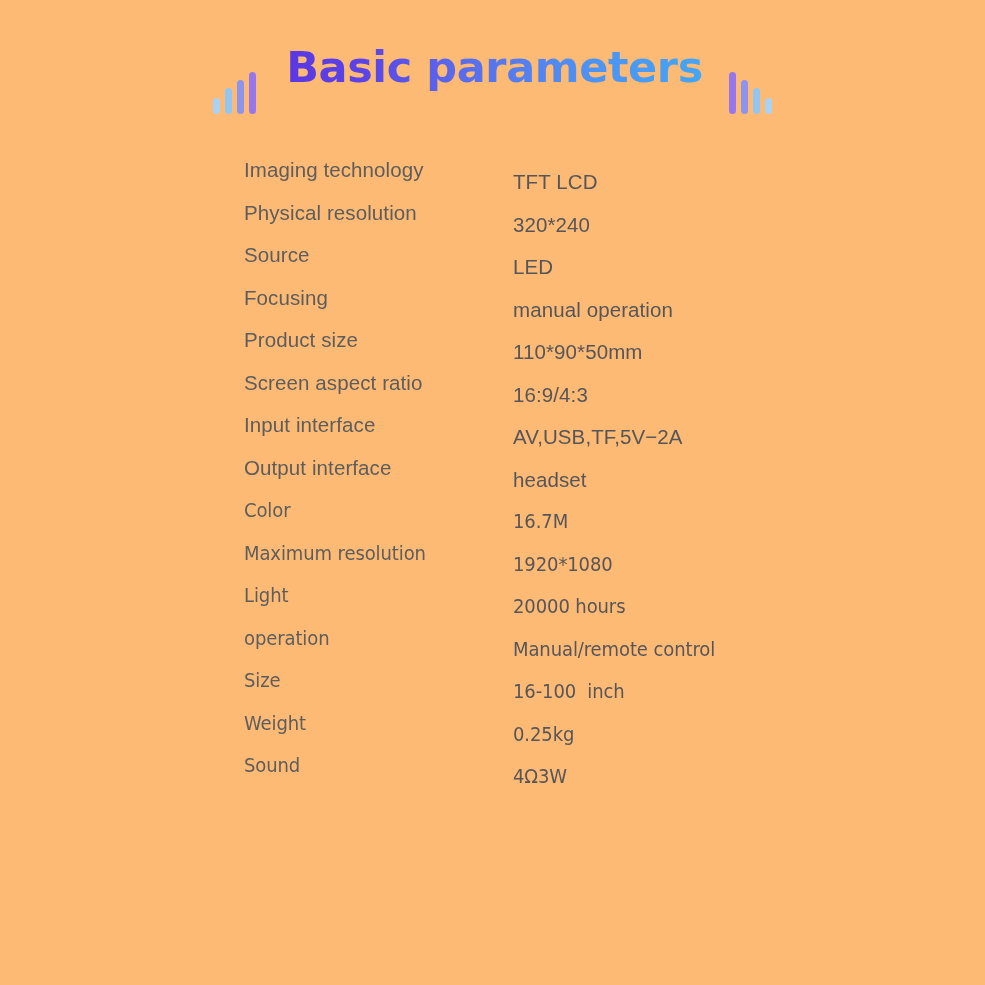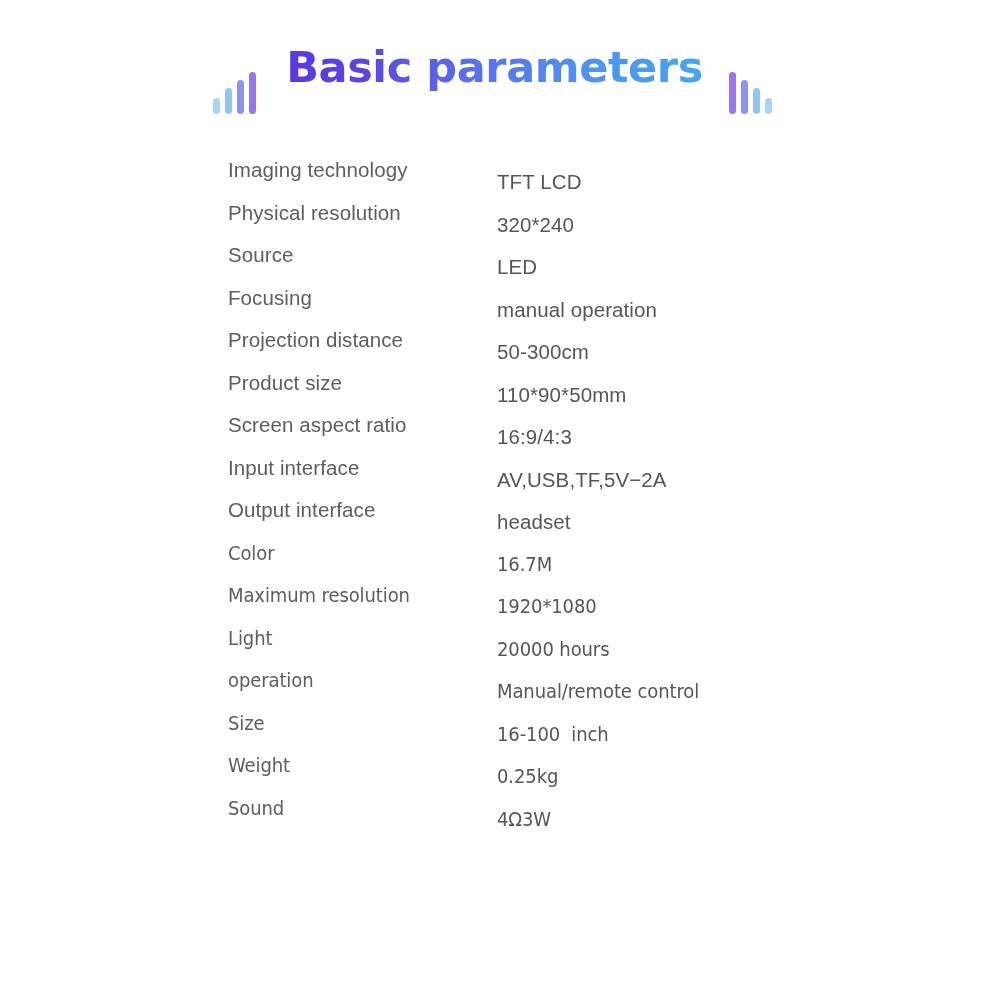--- a/index.html
+++ b/index.html
@@ -13,21 +13,21 @@
     background: #ededed;
     font-family: "Liberation Sans", "DejaVu Sans", sans-serif;
     overflow: hidden;
     position: relative;
     -webkit-font-smoothing: antialiased;
   }
 
   #page {
     position: absolute;
     inset: 0;
-    background: #ffffff;
+    background: #fdba74;
   }
 
   
   .title-row {
     position: absolute;
     left: 0;
     top: 58px;
     width: 985px;
     height: 62px;
     display: flex;
@@ -62,21 +62,21 @@
     -webkit-background-clip: text;
     background-clip: text;
     color: transparent;
     -webkit-text-fill-color: transparent;
     padding-bottom: 2px;
   }
 
   
   .spec-table {
     position: absolute;
-    left: 228px;
+    left: 244px;
     top: 158px;
     width: 700px;
   }
   .spec-row {
     position: relative;
     height: 42.5px;
   }
   .spec-label {
     position: absolute;
     left: 0;
@@ -143,24 +143,20 @@
       </div>
       <div class="spec-row">
         <div class="spec-label">Source</div>
         <div class="spec-value">LED</div>
       </div>
       <div class="spec-row">
         <div class="spec-label">Focusing</div>
         <div class="spec-value">manual operation</div>
       </div>
       <div class="spec-row">
-        <div class="spec-label">Projection distance</div>
-        <div class="spec-value">50-300cm</div>
-      </div>
-      <div class="spec-row">
         <div class="spec-label">Product size</div>
         <div class="spec-value">110*90*50mm</div>
       </div>
       <div class="spec-row">
         <div class="spec-label">Screen aspect ratio</div>
         <div class="spec-value">16:9/4:3</div>
       </div>
       <div class="spec-row">
         <div class="spec-label">Input interface</div>
         <div class="spec-value">AV,USB,TF,5V−2A</div>

